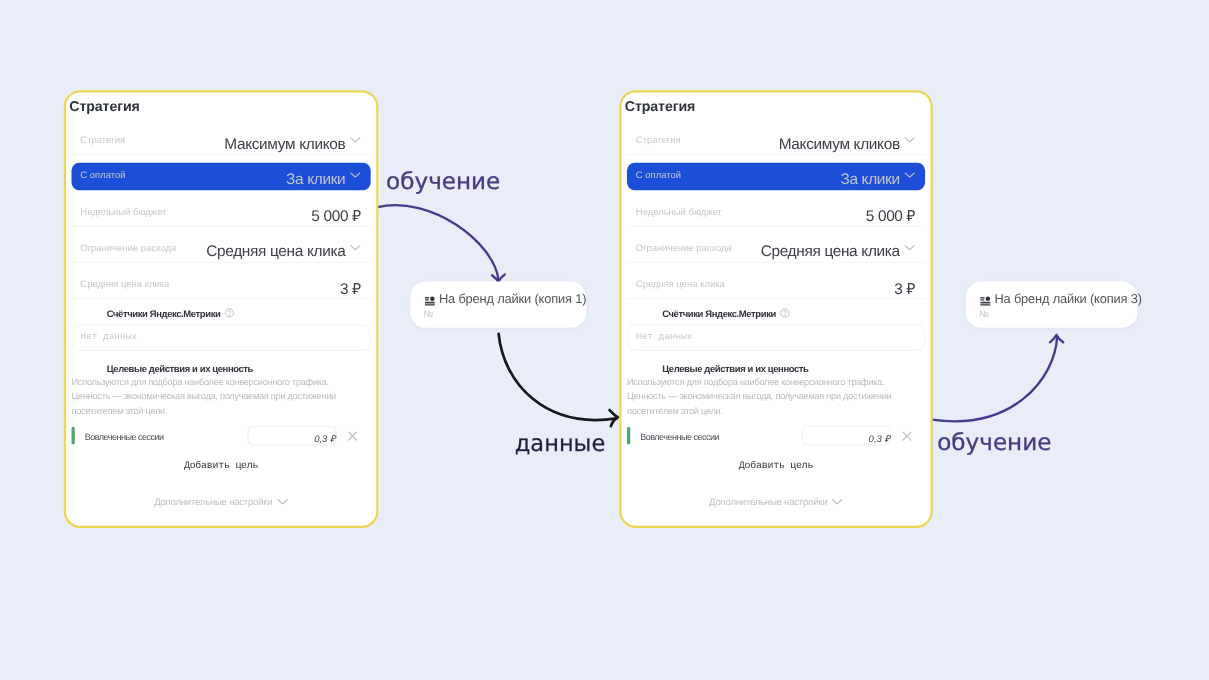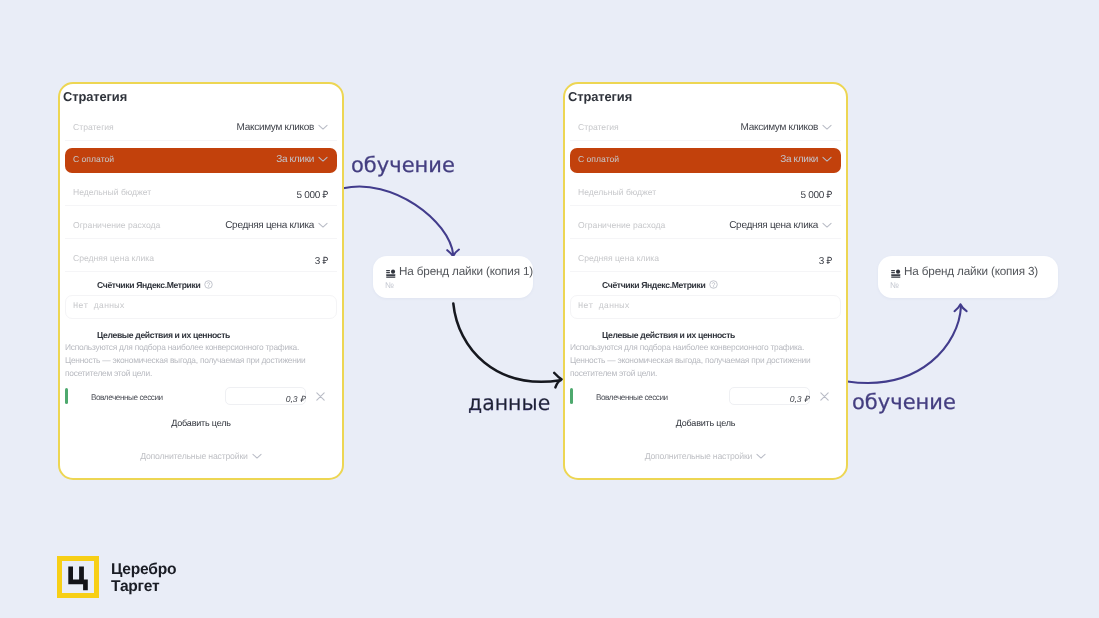--- a/index.html
+++ b/index.html
@@ -6,42 +6,42 @@
   body{width:1099px;height:618px;background:#e9edf7;font-family:"Liberation Sans",sans-serif;overflow:hidden;position:relative;-webkit-font-smoothing:antialiased;text-rendering:geometricPrecision;}
   .stage{position:absolute;left:0;top:0;width:1099px;height:618px;}
 
   
   .card{position:absolute;background:#ffffff;border:2.6px solid #edd653;border-radius:15px;box-sizing:border-box;}
   
   .card-title{position:absolute;left:3px;top:5px;font-size:12.9px;font-weight:600;color:#2f333b;letter-spacing:-.1px;}
 
   .field{position:absolute;left:5px;right:5px;height:25px;border-bottom:1px solid #f5f5f7;box-sizing:border-box;}
   .field .lbl{position:absolute;left:8px;top:6px;font-size:8.6px;color:#c7c8cb;}
-  .field .val{position:absolute;right:23px;top:5.5px;font-size:10px;color:#3c3f47;letter-spacing:-.3px;}
+  .field .val{position:absolute;right:23px;top:5.5px;font-size:14px;color:#3c3f47;letter-spacing:-.3px;}
   .field .val.plain{right:9px;}
-  .field.hl{background:#c2410c;border-radius:7px;border-bottom:none;}
+  .field.hl{background:#1d4ed8;border-radius:7px;border-bottom:none;}
   .field.hl .val{color:#c3c5cd;}
   .chev{position:absolute;right:9px;top:7.5px;width:10px;height:6.5px;}
 
   .sect-label{position:absolute;left:5px;font-size:8.6px;font-weight:700;color:#2f333b;letter-spacing:-.35px;white-space:nowrap;margin-left:32px;}
   .qmark{display:inline-block;width:9px;height:9px;margin-left:4px;vertical-align:-1px;}
 
   .nodata{position:absolute;left:5px;right:5px;height:24px;border-radius:7px;border:1px solid #f4f4f6;box-sizing:border-box;font-family:Liberation Mono, monospace;}
   .nodata span{position:absolute;left:7px;top:5px;font-size:8.6px;color:#c7c8cb;}
 
   .desc{position:absolute;left:5px;font-size:8.4px;line-height:13px;color:#b8bac0;width:250px;letter-spacing:-.25px;}
 
   .goal{position:absolute;left:5px;right:5px;height:20px;}
   .goal .bar{position:absolute;left:0;top:-1px;width:2.6px;height:16px;background:#4ea96e;border-radius:2px;}
-  .goal .gname{position:absolute;left:26px;top:3.5px;font-size:8.2px;color:#4a4d55;letter-spacing:-.45px;}
+  .goal .gname{position:absolute;left:12px;top:3.5px;font-size:8.2px;color:#4a4d55;letter-spacing:-.45px;}
   .goal .gbox{position:absolute;right:31px;top:-2px;width:81px;height:18px;border:1px solid #eff0f3;border-radius:5px;box-sizing:border-box;}
   .goal .gval{position:absolute;right:0;top:4.5px;font-size:8.6px;color:#3c3f47;font-style:italic;}
   .goal .gx{position:absolute;right:11px;top:2px;width:11px;height:11px;}
 
-  .addgoal{position:absolute;left:0;right:0;text-align:center;font-size:9px;color:#30343c;letter-spacing:-.2px;}
+  .addgoal{position:absolute;left:0;right:0;text-align:center;font-size:9px;color:#30343c;letter-spacing:-.2px;font-family:Liberation Mono, monospace;}
   .moreset{position:absolute;left:0;right:0;text-align:center;font-size:8.7px;color:#bfc0c5;letter-spacing:-.2px;white-space:nowrap;}
 
   
   .pill{position:absolute;background:#fff;border-radius:14px;box-shadow:0 1px 3px rgba(120,130,170,.07);}
   .pill .ptitle{position:absolute;left:26px;top:9px;font-size:11.7px;color:#52555a;white-space:nowrap;letter-spacing:-.15px;}
   .pill .psub{position:absolute;left:12px;top:24px;font-size:8.4px;color:#c5c8d1;}
   .pill .picon{position:absolute;left:13px;top:13px;width:9.5px;height:10px;}
 
   
   .arrow-label{position:absolute;font-size:21px;color:#4a4486;font-family:"DejaVu Sans",sans-serif;font-weight:400;letter-spacing:0px;color:#443e80;-webkit-text-stroke:0.28px #443e80;}
@@ -67,31 +67,20 @@
     <path d="M554.2,372.8 C555.6,374.3 558.3,377.4 561.6,379.3 C558.4,381.2 556.6,383.8 555.4,387.4" fill="none" stroke="#16181f" stroke-width="2.5" stroke-linecap="round" stroke-linejoin="round"></path>
 
     <path d="M847.4,381.5 C920.6,391.9 959.3,344.1 961,306" fill="none" stroke="#423c8c" stroke-width="2.1" stroke-linecap="round"></path>
     <path d="M954.5,311.2 C956.2,309.8 959,307.5 960.4,304.3 C961.9,307.3 964.2,309.6 966.6,311.2" fill="none" stroke="#423c8c" stroke-width="2.1" stroke-linecap="round" stroke-linejoin="round"></path>
   </svg>
 
   <div class="arrow-label" style="left:351px;top:153px;">обучение</div>
   <div class="arrow-label dark" style="left:468px;top:391px;transform:scaleX(0.975);transform-origin:left top;">данные</div>
   <div class="arrow-label" style="left:852px;top:390px;">обучение</div>
 
-  <div class="logo" style="left:57px;top:556px;width:180px;height:48px;">
-    <div class="logo-mark">
-      <svg viewBox="0 0 32 32" width="32" height="32" style="display:block;">
-        <path d="M6.3 5.6 L11.0 5.6 L11.0 18.4 L17.1 18.4 L17.1 5.6 L21.9 5.6 L21.9 18.4 L25.8 18.4 L25.8 29.3 L21.1 29.3 L21.1 23.3 L6.3 23.3 Z" fill="#131419"></path>
-      </svg>
-    </div>
-    <div class="logo-txt">
-      <div>Церебро</div>
-      <div>Таргет</div>
-    </div>
-  </div>
 
 <div class="card" style="left: 58px; top: 82px; width: 286px; height: 398px;">
       <div class="card-title">Стратегия</div>
       <div class="field" style="top:32px;">
         <div class="lbl">Стратегия</div>
         <div class="val">Максимум кликов</div>
         <svg class="chev" viewBox="0 0 12 8">
           <path d="M1 1.6 L6 6.2 L11 1.6" fill="none" stroke="#b9bcc6" stroke-width="1.3" stroke-linecap="round" stroke-linejoin="round"></path>
         </svg>
       </div>
@@ -202,21 +191,21 @@
       <svg class="picon" viewBox="0 0 12 12">
         <rect x="0.3" y="1" width="4.6" height="1.6" rx="0.2" fill="#3b3f48"></rect>
         <rect x="0.3" y="3.4" width="4.6" height="1.6" rx="0.2" fill="#3b3f48"></rect>
         <circle cx="8.9" cy="3" r="2.6" fill="#2f333c"></circle>
         <rect x="0.3" y="6.4" width="11.4" height="2.0" rx="0.2" fill="#3b3f48"></rect>
         <rect x="0.3" y="9.2" width="11.4" height="1.6" rx="0.2" fill="#2f333c"></rect>
       </svg>
       <div class="ptitle">На бренд лайки (копия 1)</div>
       <div class="psub">№</div>
     </div>
-    <div class="pill" style="left: 878px; top: 256px; width: 180px; height: 42px;">
+    <div class="pill" style="left: 878px; top: 256px; width: 156px; height: 42px;">
       <svg class="picon" viewBox="0 0 12 12">
         <rect x="0.3" y="1" width="4.6" height="1.6" rx="0.2" fill="#3b3f48"></rect>
         <rect x="0.3" y="3.4" width="4.6" height="1.6" rx="0.2" fill="#3b3f48"></rect>
         <circle cx="8.9" cy="3" r="2.6" fill="#2f333c"></circle>
         <rect x="0.3" y="6.4" width="11.4" height="2.0" rx="0.2" fill="#3b3f48"></rect>
         <rect x="0.3" y="9.2" width="11.4" height="1.6" rx="0.2" fill="#2f333c"></rect>
       </svg>
       <div class="ptitle">На бренд лайки (копия 3)</div>
       <div class="psub">№</div>
     </div>

